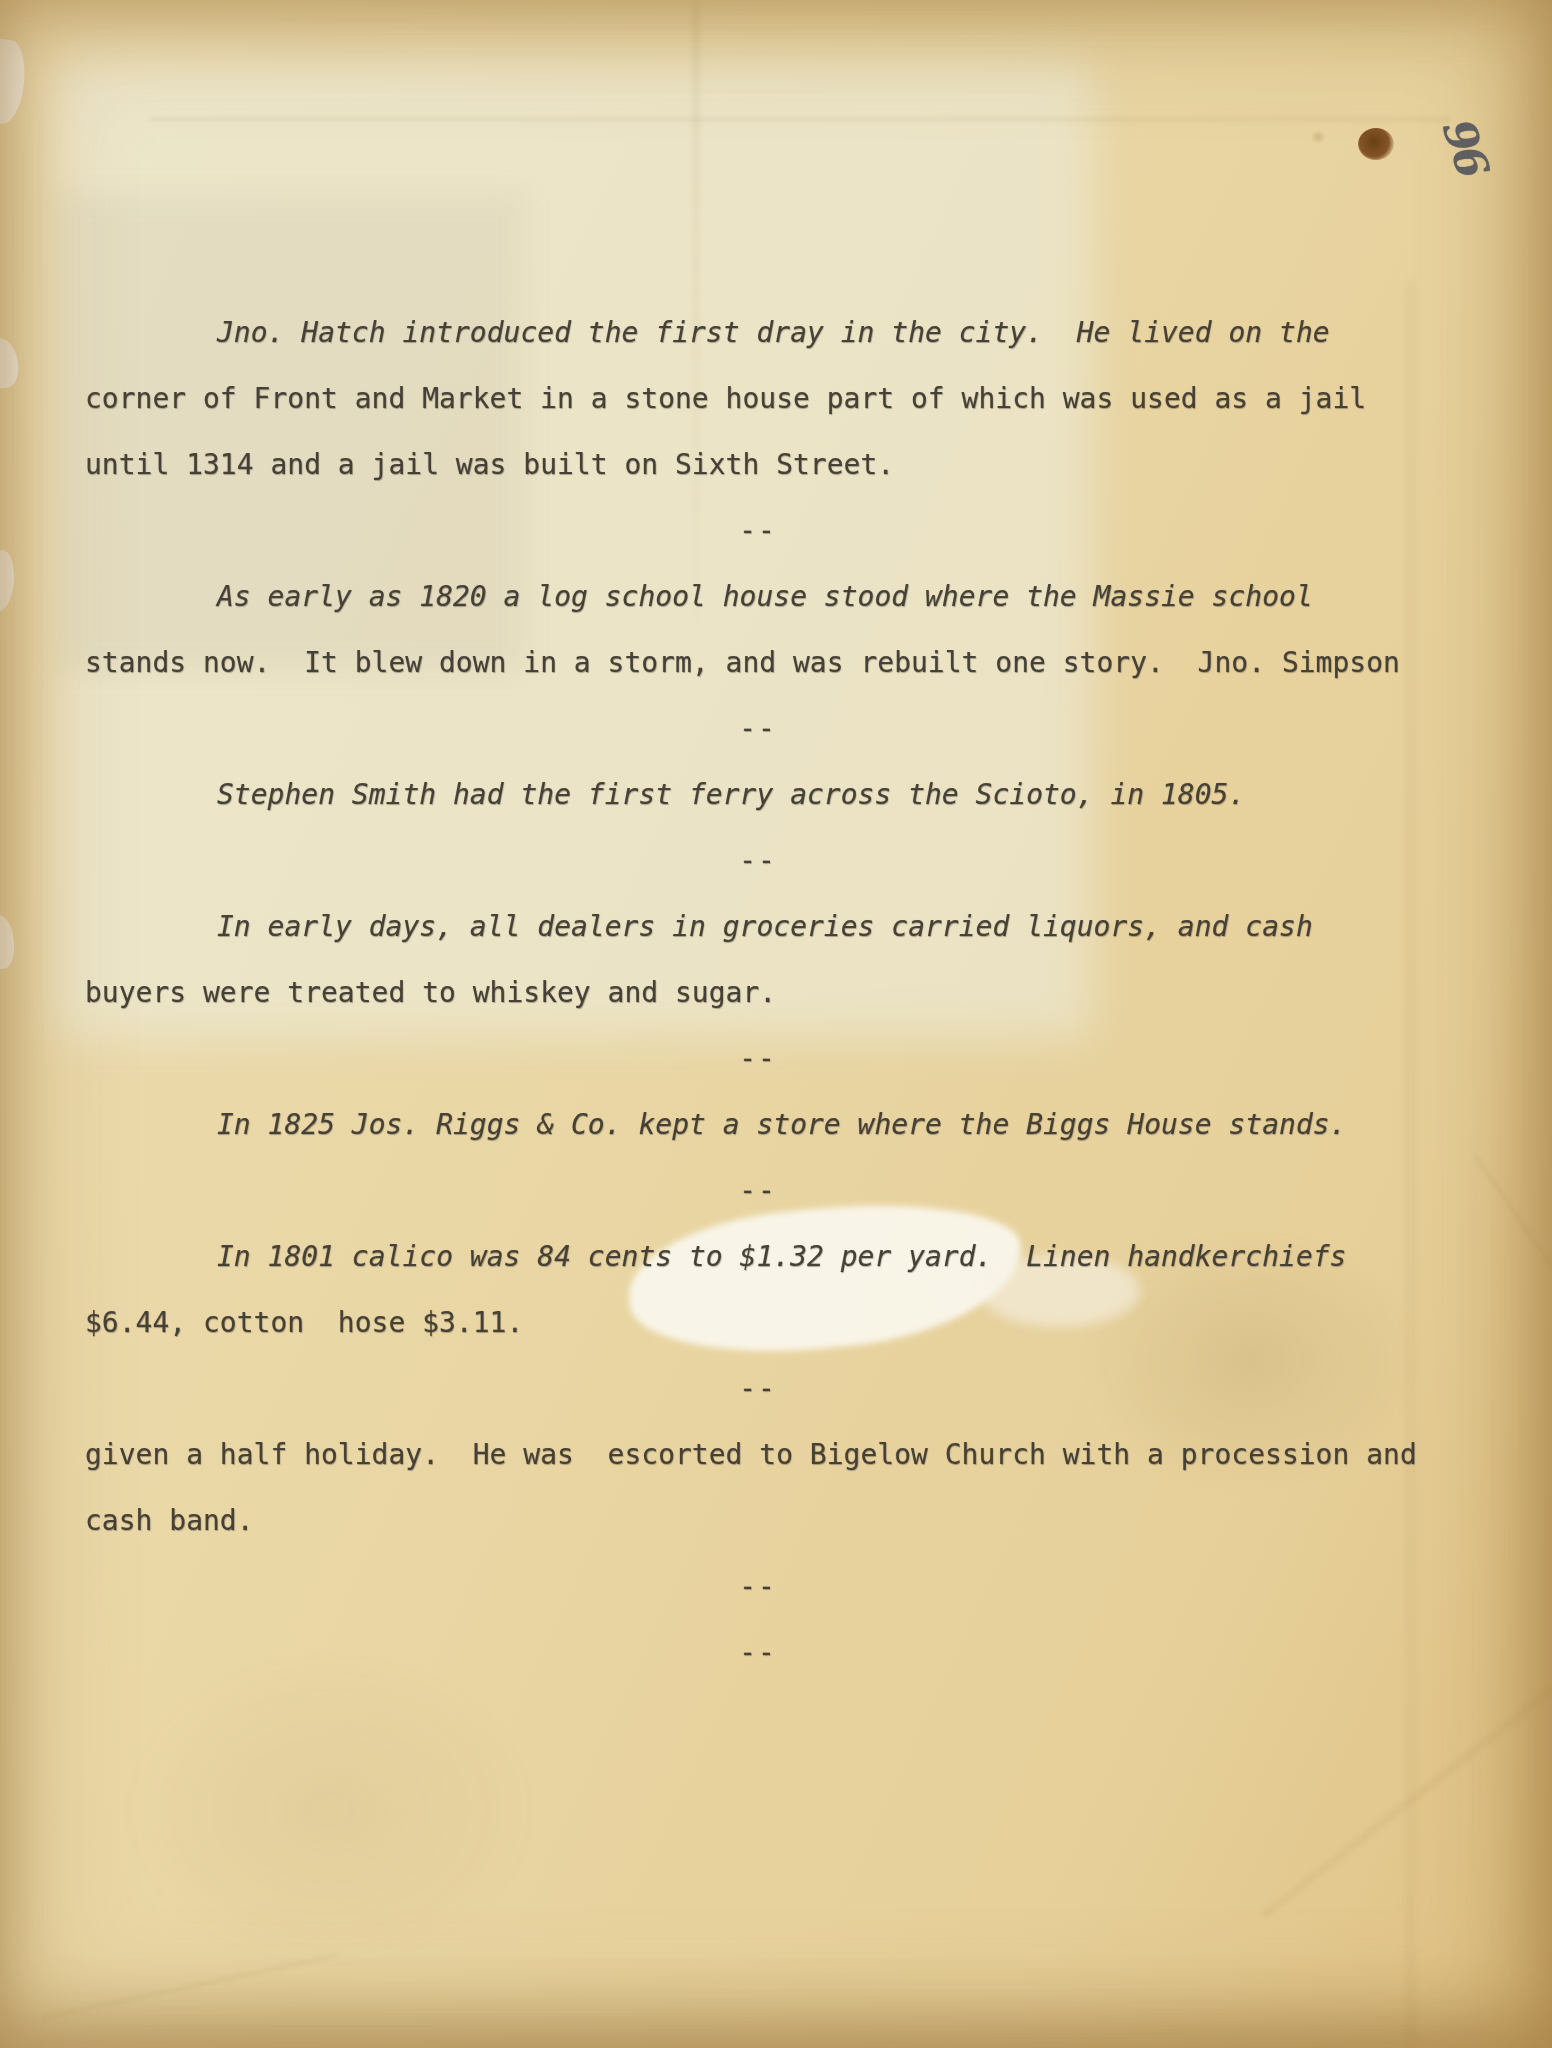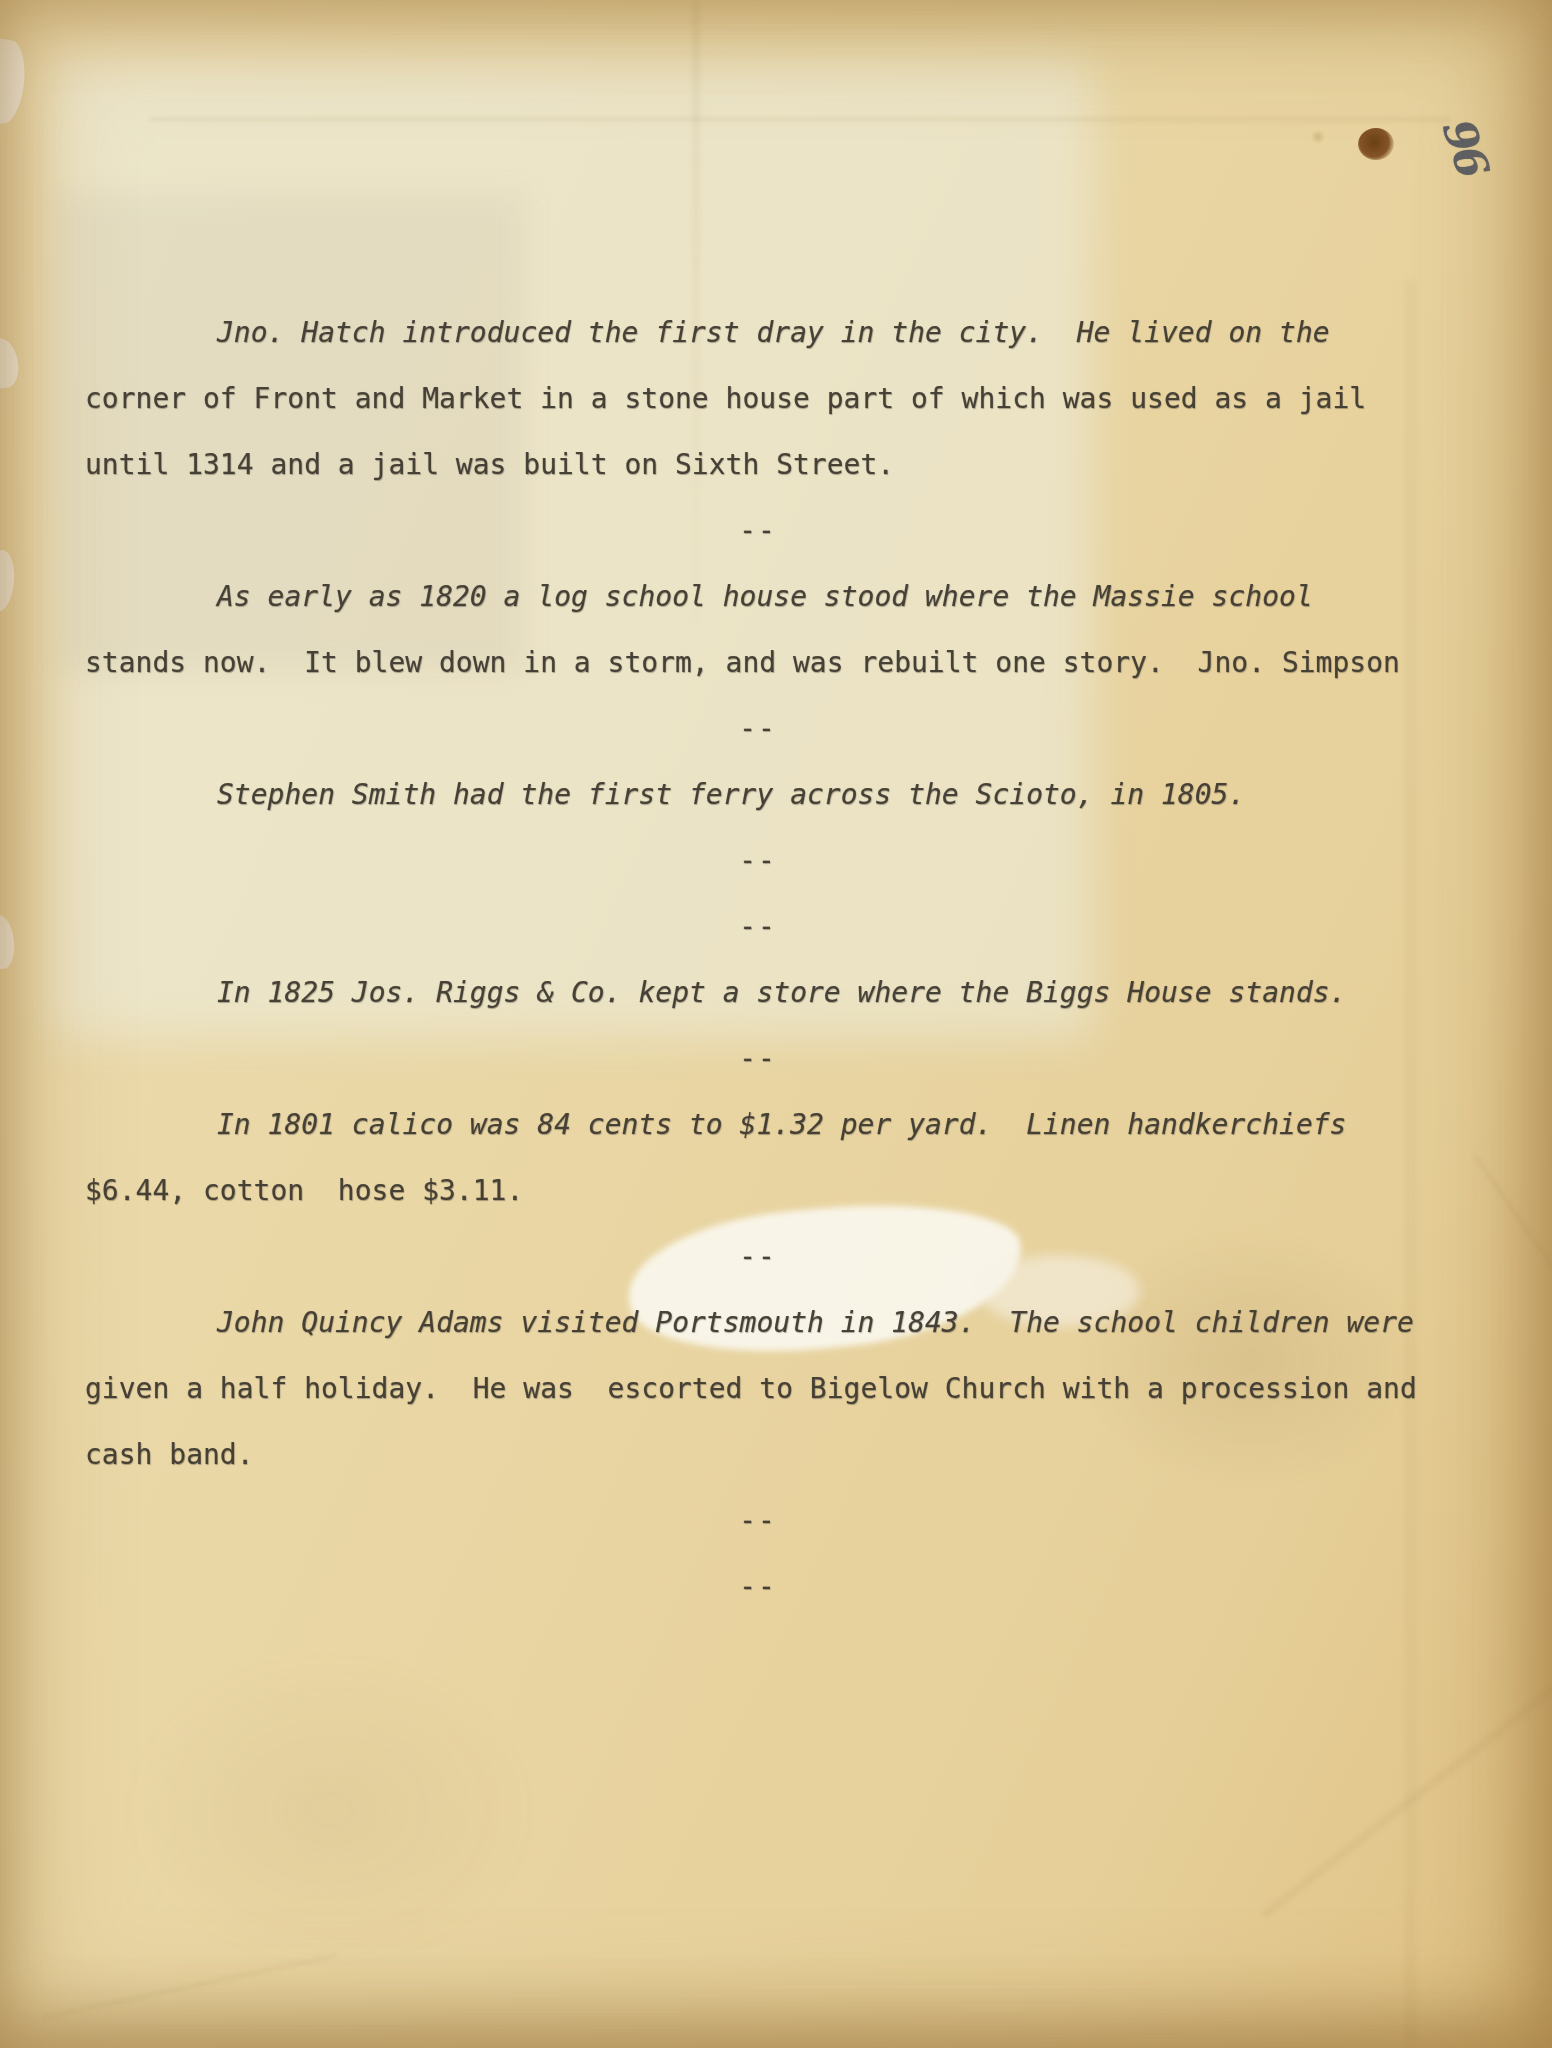--- a/index.html
+++ b/index.html
@@ -151,35 +151,38 @@
       <div class="line indent">As early as 1820 a log school house stood where the Massie school</div>
       <div class="line">stands now.  It blew down in a storm, and was rebuilt one story.  Jno. Simpson</div>
     </div>
     <div class="sep">--</div>
 
     <div class="para">
       <div class="line indent">Stephen Smith had the first ferry across the Scioto, in 1805.</div>
     </div>
     <div class="sep">--</div>
 
+    <div class="para">
+      <div class="line indent">In early days, all dealers in groceries carried liquors, and cash</div>
+      <div class="line">buyers were treated to whiskey and sugar.</div>
+    </div>
     <div class="sep">--</div>
 
     <div class="para">
       <div class="line indent">In 1825 Jos. Riggs &amp; Co. kept a store where the Biggs House stands.</div>
     </div>
     <div class="sep">--</div>
 
     <div class="para">
       <div class="line indent">In 1801 calico was 84 cents to $1.32 per yard.  Linen handkerchiefs</div>
       <div class="line">$6.44, cotton  hose $3.11.</div>
     </div>
     <div class="sep">--</div>
 
     <div class="para">
-      <div class="line indent">John Quincy Adams visited Portsmouth in 1843.  The school children were</div>
       <div class="line">given a half holiday.  He was  escorted to Bigelow Church with a procession and</div>
       <div class="line">cash band.</div>
     </div>
     <div class="sep">--</div>
 
     <div class="sep">--</div>
 
   </div>
 
   <div class="vignette"></div>

